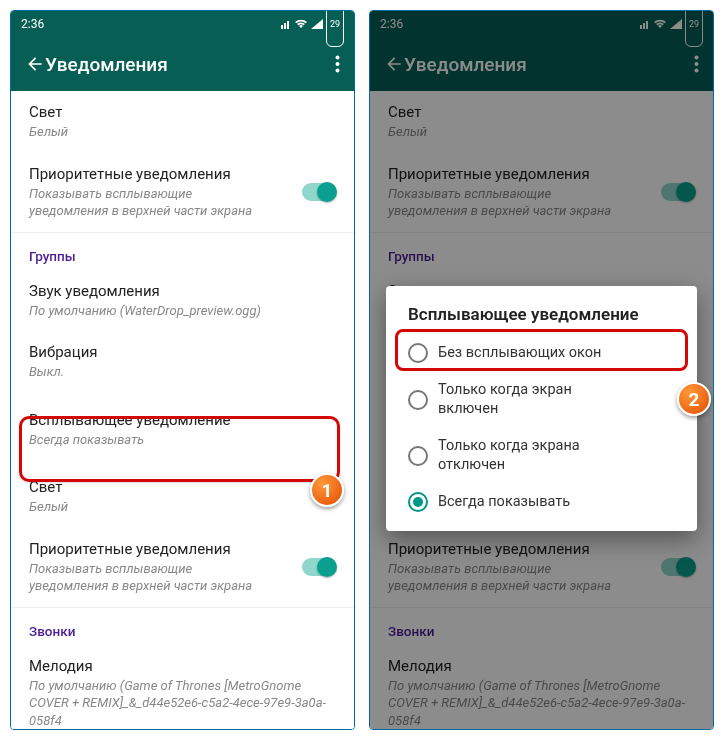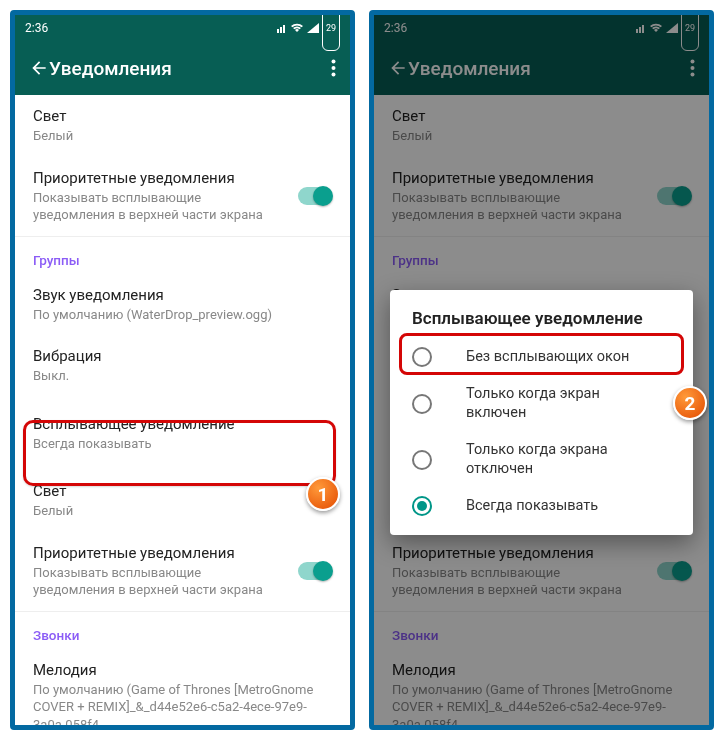--- a/index.html
+++ b/index.html
@@ -8,21 +8,21 @@
     background: #fff;
     width: 724px;
     height: 740px;
     display: flex;
     justify-content: space-between;
     padding: 10px;
   }
   .phone {
     width: 345px;
     height: 720px;
-    border: 5px solid #0369a1;
+    border: 1px solid #0369a1;
     border-radius: 4px;
     background: #fff;
     position: relative;
     overflow: hidden;
   }
   .statusbar {
     height: 26px;
     background: #075E54;
     color: #fff;
     font-size: 12px;
@@ -50,23 +50,23 @@
     background:#fff;
     height: calc(100% - 80px);
     overflow: hidden;
     position: relative;
   }
   .item {
     padding: 12px 18px;
     position: relative;
   }
   .item-title { font-size:15px; color:#222; }
-  .item-sub { font-size:13px; color:#888; margin-top:2px; line-height:1.35; }
+  .item-sub { font-size:13px; color:#888; margin-top:2px; line-height:1.35;font-style:italic; }
   .section-header {
-    font-size:13.5px; color:#8b5cf6; font-weight:500;
+    font-size:13.5px; color:#4c1d95; font-weight:500;
     padding: 15px 18px 6px;
   }
   .divider { border-top:1px solid #eee; }
   .toggle {
     position:absolute; right:18px; top:50%; transform:translateY(-50%);
     width:34px; height:18px; border-radius:10px;
     background:#8fd6cc;
   }
   .toggle::after{
     content:""; position:absolute; right:-1px; top:-1px;
@@ -96,21 +96,21 @@
     position:absolute; z-index:10; left:16px; right:16px; top:275px;
     background:#fff; border-radius:4px;
     box-shadow:0 8px 24px rgba(0,0,0,.4);
     padding: 18px 0 10px;
   }
   .dialog-title {
     font-size:17px; font-weight:600; color:#222;
     padding: 0 22px 10px;
   }
   .opt {
-    display:flex; align-items:center; gap:34px;
+    display:flex; align-items:center; gap:10px;
     padding: 9px 22px; font-size:14.5px; color:#333;
     line-height:1.3;
   }
   .radio {
     width:20px; height:20px; border:2px solid #777; border-radius:50%;
     flex-shrink:0; position:relative;
   }
   .radio.sel { border-color:#009688; }
   .radio.sel::after{
     content:""; position:absolute; inset:3px; background:#009688; border-radius:50%;

